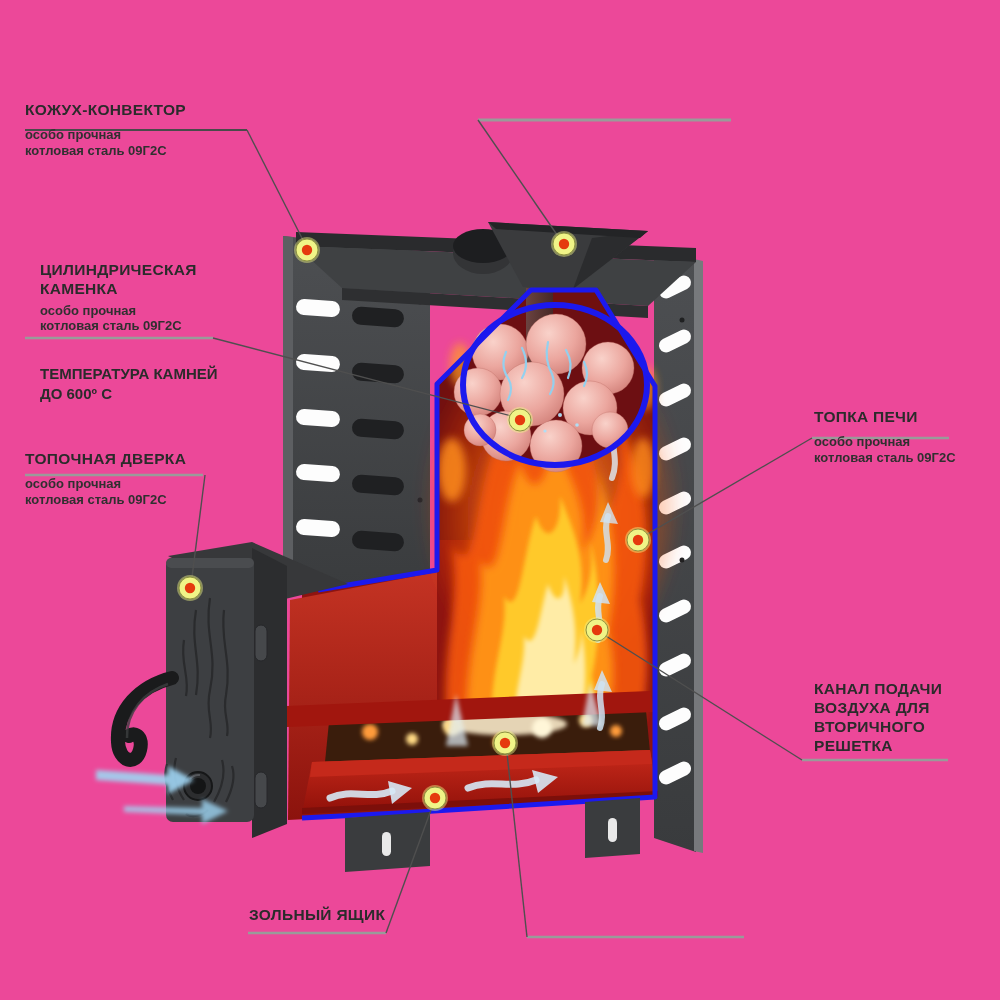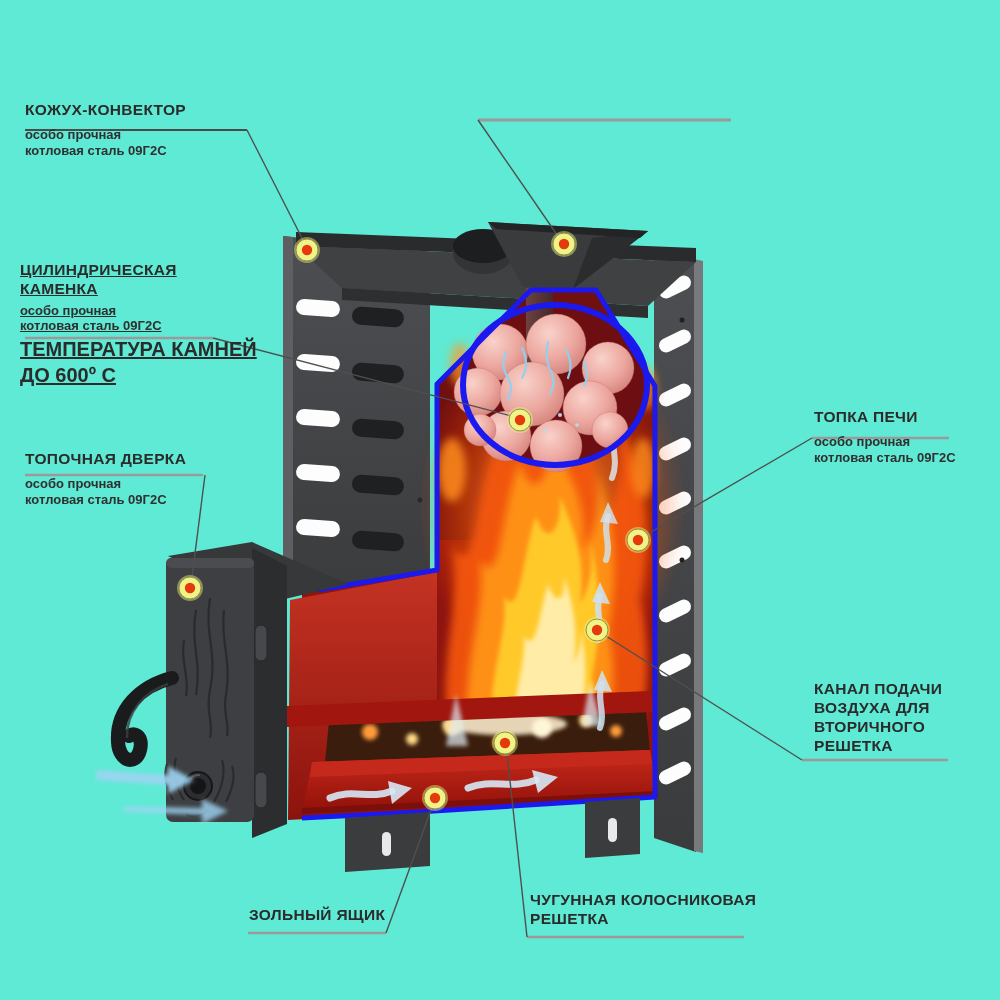--- a/index.html
+++ b/index.html
@@ -1,22 +1,22 @@
 <!DOCTYPE html>
 <html><head>
 <meta charset="utf-8">
 <style>
   html,body{margin:0;padding:0;background:#fff;}
-  .stage{position:relative;width:1000px;height:1000px;background:#5eead4;overflow:hidden;
+  .stage{position:relative;width:1000px;height:1000px;background:#ec4899;overflow:hidden;
          font-family:"Liberation Sans",sans-serif;}
   svg{position:absolute;left:0;top:0;}
   .lbl{position:absolute;color:#2b2b2b;}
   .lbl .t{font-size:15.5px;font-weight:800;letter-spacing:.3px;line-height:1.22;white-space:pre-line;}
   .lbl .s{font-size:13px;font-weight:700;line-height:1.2;margin-top:7px;color:#303030;white-space:pre-line;}
-  .lbl .x{font-size:20px;font-weight:800;line-height:1.3;margin-top:2px;white-space:pre-line;}
+  .lbl .x{font-size:15px;font-weight:800;line-height:1.3;margin-top:30px;white-space:pre-line;}
 </style>
 </head>
 <body>
 
 <div class="stage">
 
 <svg width="1000" height="1000" viewBox="0 0 1000 1000">
   <defs>
     <filter id="b2" x="-30%" y="-30%" width="160%" height="160%">
           <feGaussianBlur stdDeviation="2"></feGaussianBlur>
@@ -296,21 +296,21 @@
   </g>
 </svg>
 
 <div class="lbl" style="left:25px;top:101px;">
   <div class="t">КОЖУХ-КОНВЕКТОР</div>
   <div class="s">особо прочная
 котловая сталь 09Г2С</div>
 </div>
 
 
-<div class="lbl" style="left:20px;top:261px;text-decoration:underline;">
+<div class="lbl" style="left:40px;top:261px;">
   <div class="t">ЦИЛИНДРИЧЕСКАЯ
 КАМЕНКА</div>
   <div class="s" style="margin-top:4px;">особо прочная
 котловая сталь 09Г2С</div>
   <div class="x">ТЕМПЕРАТУРА КАМНЕЙ
 ДО 600º С</div>
 </div>
 
 <div class="lbl" style="left:25px;top:450px;">
   <div class="t">ТОПОЧНАЯ ДВЕРКА</div>
@@ -328,18 +328,14 @@
   <div class="t">КАНАЛ ПОДАЧИ
 ВОЗДУХА ДЛЯ
 ВТОРИЧНОГО
 РЕШЕТКА</div>
 </div>
 
 <div class="lbl" style="left:249px;top:906px;text-align:center;">
   <div class="t">ЗОЛЬНЫЙ ЯЩИК</div>
 </div>
 
-<div class="lbl" style="left:530px;top:891px;">
-  <div class="t">ЧУГУННАЯ КОЛОСНИКОВАЯ
-РЕШЕТКА</div>
-</div>
 
 </div>
 
 </body></html>

